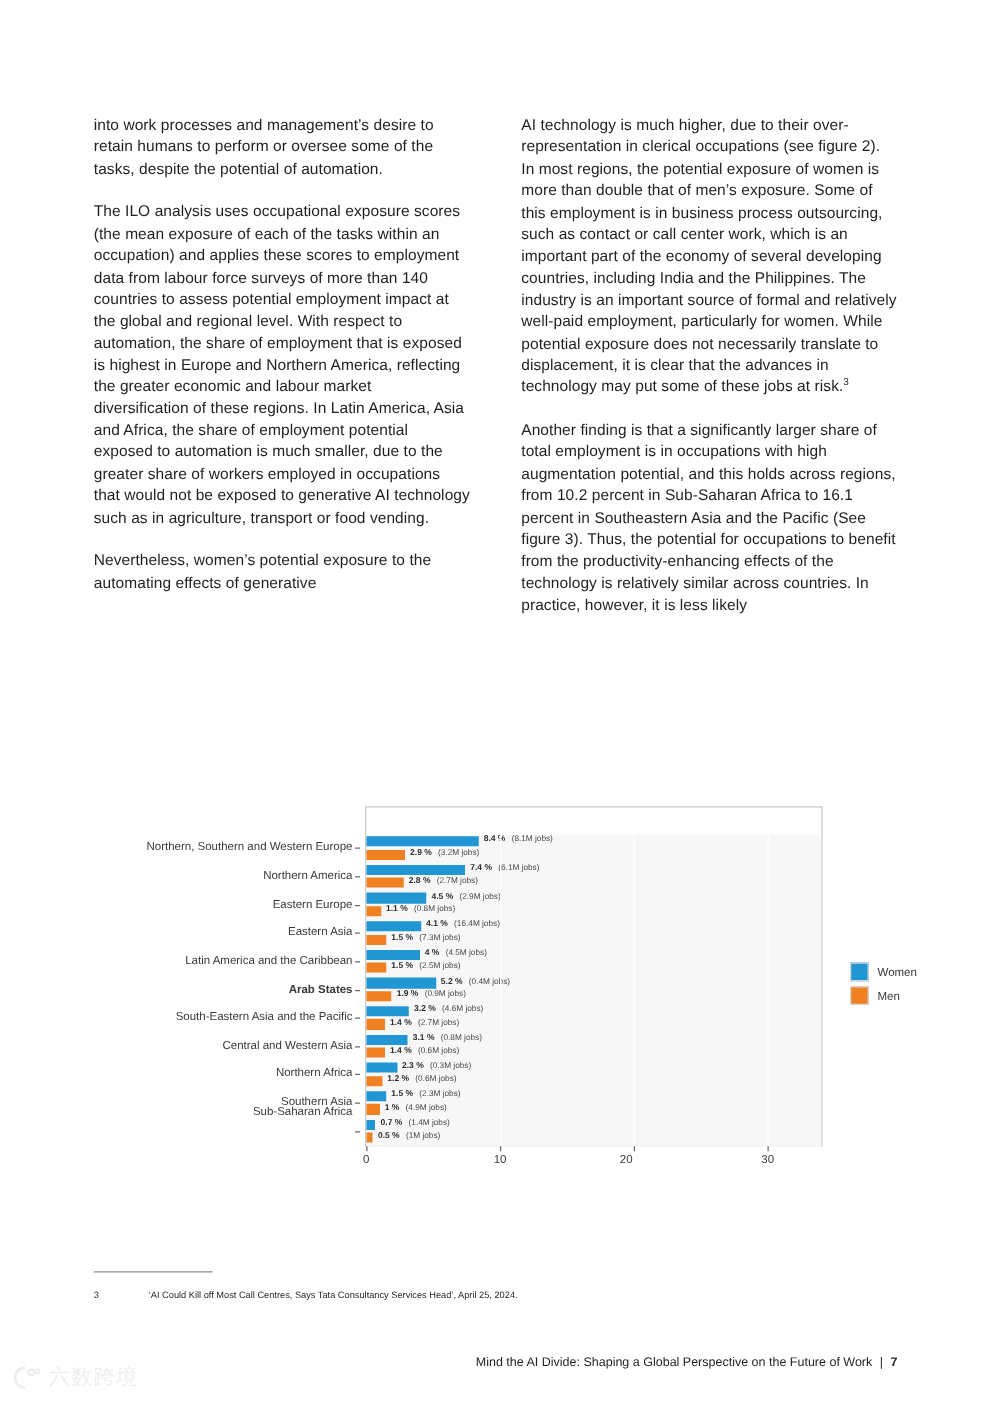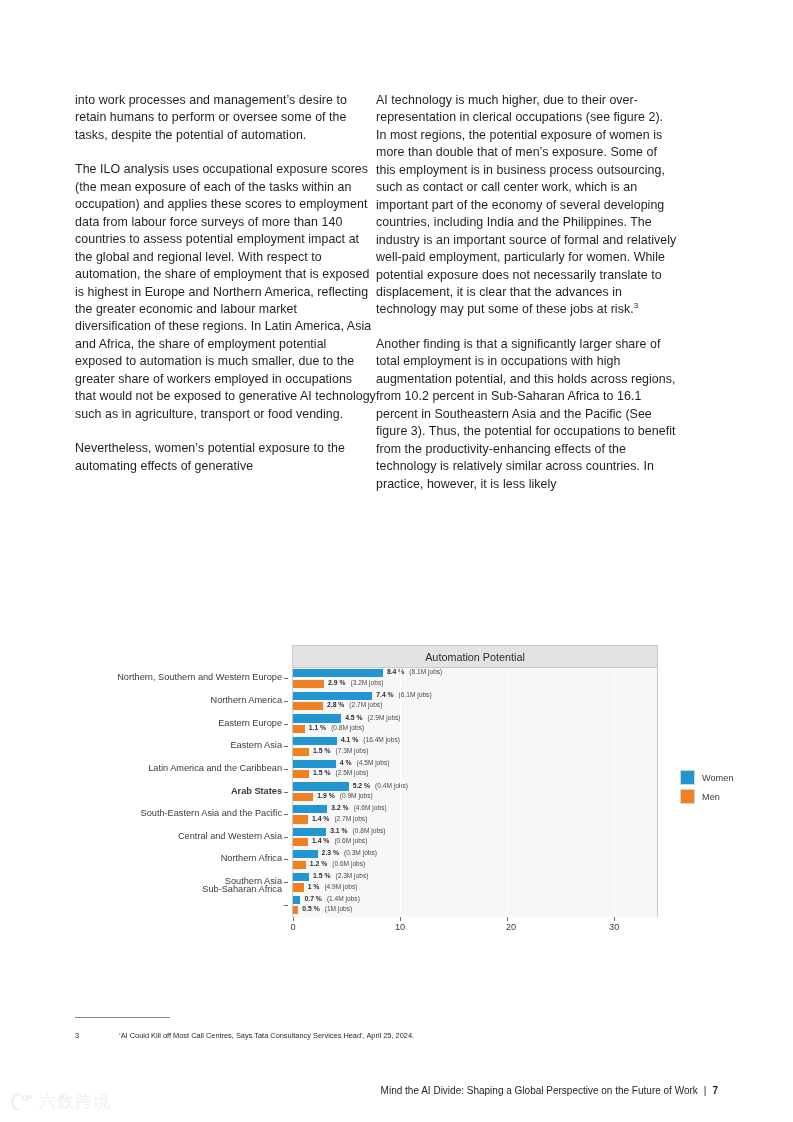--- a/index.html
+++ b/index.html
@@ -13,20 +13,21 @@
     overflow:hidden;
   }
   .page { position:relative; width:793px; height:1122px; }
 
   
   .columns {
     position:absolute;
     left:75px; top:92px;
     width:643px;
     display:flex;
+    gap:41px;
   }
   .col { width:301px; }
   .col p {
     margin:0 0 17px 0;
     font-size:12.4px;
     line-height:17.45px;
     color:#231f20;
     letter-spacing:0.005em;
   }
   .col p:last-child { margin-bottom:0; }
@@ -235,21 +236,20 @@
         <div class="ytick" style="top: 169.773px;"></div>
         <div class="ylabel" style="top: 186.409px;">Northern Africa</div>
         <div class="ytick" style="top: 192.409px;"></div>
         <div class="ylabel" style="top: 209.045px;">Southern Asia</div>
         <div class="ytick" style="top: 215.045px;"></div>
         <div class="ylabel" style="top: 217px;">Sub-Saharan Africa</div>
         <div class="ytick" style="top: 237.682px;"></div>
       </div>
 
     <div class="panel">
-      <div class="panel-title">Automation Potential</div>
       <div class="plot-area">
         <div class="rows">
             <div class="row" style="top: 0px;">
               <div class="bar women" style="left: 0px; width: 89.9294px; background: rgb(33, 150, 211);"></div>
               <div class="bar-label women" style="left: 93.9294px;"><b>8.4 %</b><span class="jobs">(8.1M jobs)</span></div>
               <div class="bar men" style="left: 0px; width: 31.0471px; background: rgb(240, 129, 34);"></div>
               <div class="bar-label men" style="left: 35.0471px;"><b>2.9 %</b><span class="jobs">(3.2M jobs)</span></div>
             </div>
             <div class="row" style="top: 22.6364px;">
               <div class="bar women" style="left: 0px; width: 79.2235px; background: rgb(33, 150, 211);"></div>
@@ -317,21 +317,21 @@
           <div class="vgrid" style="left: 321.176px;"></div>
         </div>
     </div>
 
     <div class="xaxis">
     <div class="xtick" style="left: 1px;"></div>
         <div class="xtick-label" style="left: 1px;">0</div>
         <div class="xtick" style="left: 108.059px;"></div>
         <div class="xtick-label" style="left: 108.059px;">10</div>
         <div class="xtick" style="left: 215.118px;"></div>
-        <div class="xtick-label" style="left: 219px;">20</div>
+        <div class="xtick-label" style="left: 209px;">20</div>
         <div class="xtick" style="left: 322.176px;"></div>
         <div class="xtick-label" style="left: 322.176px;">30</div>
       </div>
 
     <div class="legend">
         <div class="legend-row">
           <span class="legend-swatch" style="background: rgb(33, 150, 211);"></span>
           <span class="legend-label">Women</span>
         </div>
         <div class="legend-row">

